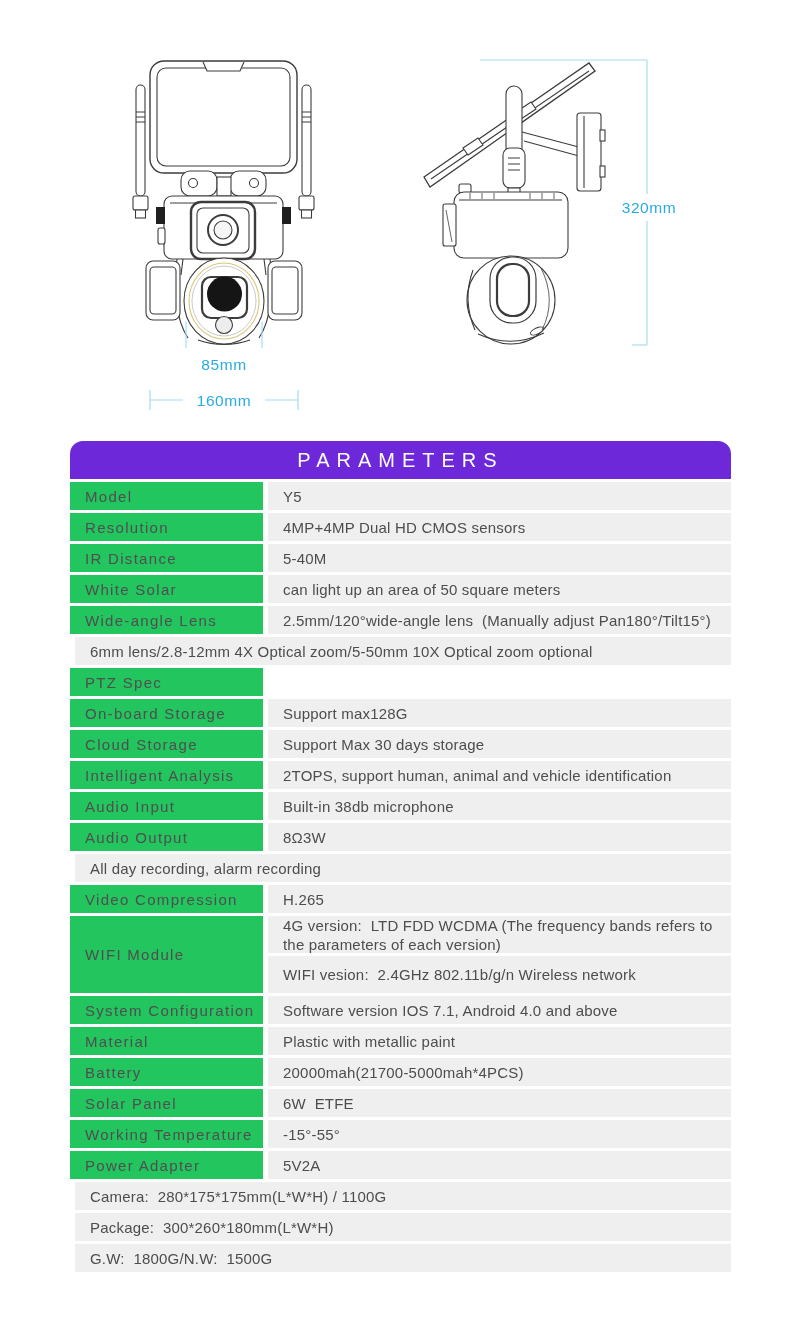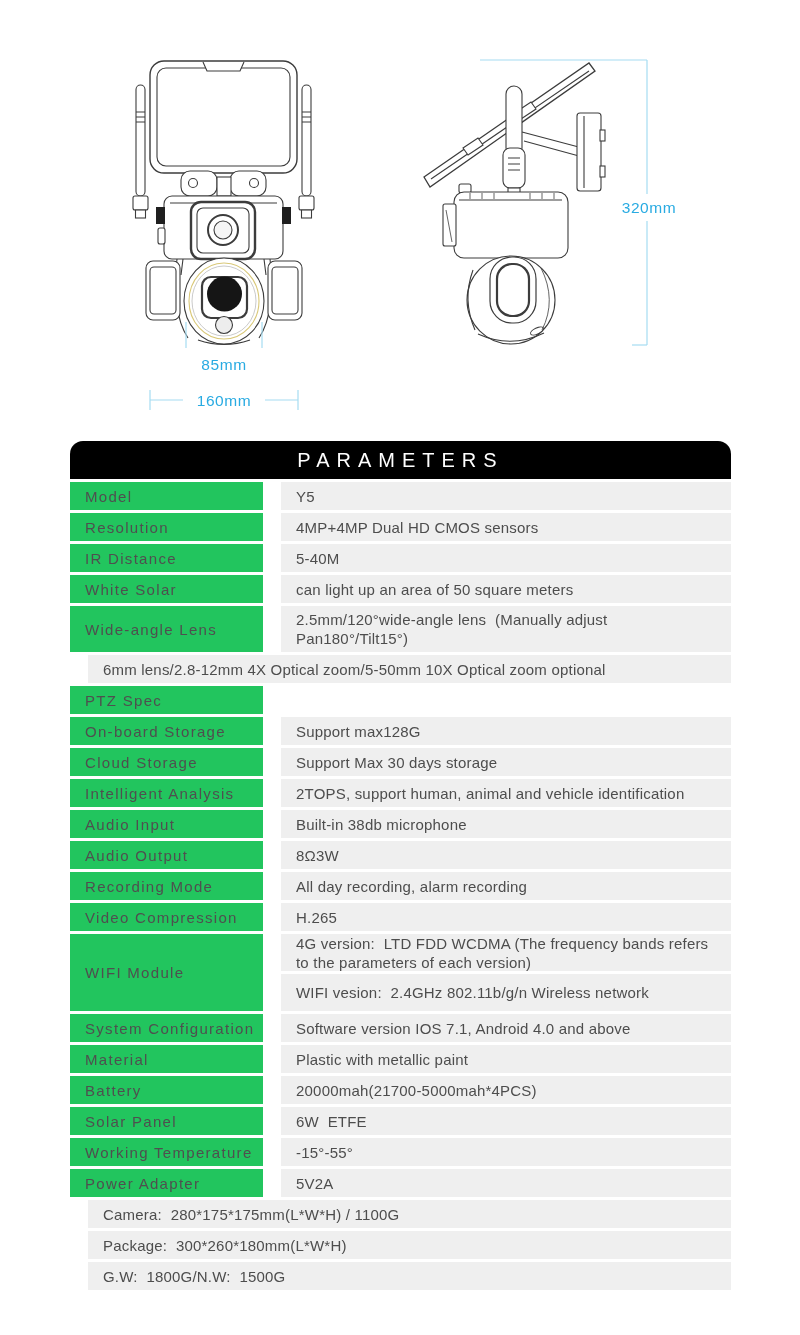--- a/index.html
+++ b/index.html
@@ -11,32 +11,32 @@
   
   .diagram { position:absolute; left:0; top:0; width:800px; height:432px; }
   .diagram svg { display:block; }
   .dim-text {
     fill:#29abe2; font-size:15.5px; letter-spacing:0.6px;
     font-family:"Liberation Sans", sans-serif;
   }
   
   .sheet { position:absolute; left:70px; top:441px; width:661px; }
   .sheet-header {
-    height:38px; background:#000000; border-radius:13px 13px 0 0;
+    height:38px; background:#6d28d9; border-radius:13px 13px 0 0;
     display:flex; align-items:center; justify-content:center;
     color:#ffffff; font-size:20px; letter-spacing:7px; font-weight:400;
   }
   .spec-row { display:flex; margin-top:3px; }
   .spec-label {
     width:193px; flex:0 0 193px; background:#22c55e;
     display:flex; align-items:center;
     padding:4px 6px 4px 15px; min-height:28px;
     color:#4f4f4f; font-size:15px; letter-spacing:1.3px; line-height:19px;
   }
-  .spec-values { flex:1; margin-left:18px; display:flex; flex-direction:column; }
+  .spec-values { flex:1; margin-left:5px; display:flex; flex-direction:column; }
   .spec-value {
     background:#efefef; flex:1;
     display:flex; align-items:center;
     padding:4px 8px 4px 15px; min-height:28px;
     color:#4d4d4d; font-size:15px; letter-spacing:0.2px; line-height:19px;
     white-space:pre-wrap;
   }
   .spec-value + .spec-value { margin-top:3px;text-align:right; }
 </style>
 </head>
@@ -240,21 +240,20 @@
             <div class="spec-value">Built-in 38db microphone</div>
           </div>
         </div>
         <div class="spec-row">
           <div class="spec-label">Audio Output</div>
           <div class="spec-values">
             <div class="spec-value">8Ω3W</div>
           </div>
         </div>
         <div class="spec-row">
-          <div class="spec-label">Recording Mode</div>
           <div class="spec-values">
             <div class="spec-value">All day recording, alarm recording</div>
           </div>
         </div>
         <div class="spec-row">
           <div class="spec-label">Video Compression</div>
           <div class="spec-values">
             <div class="spec-value">H.265</div>
           </div>
         </div>

